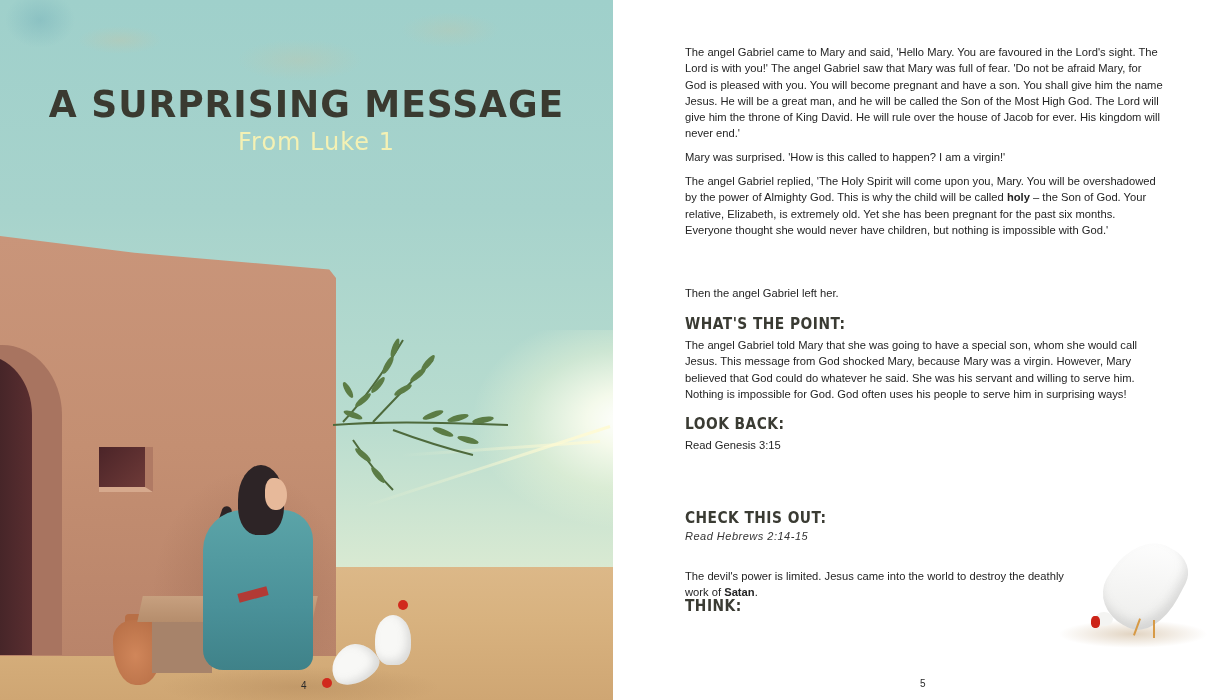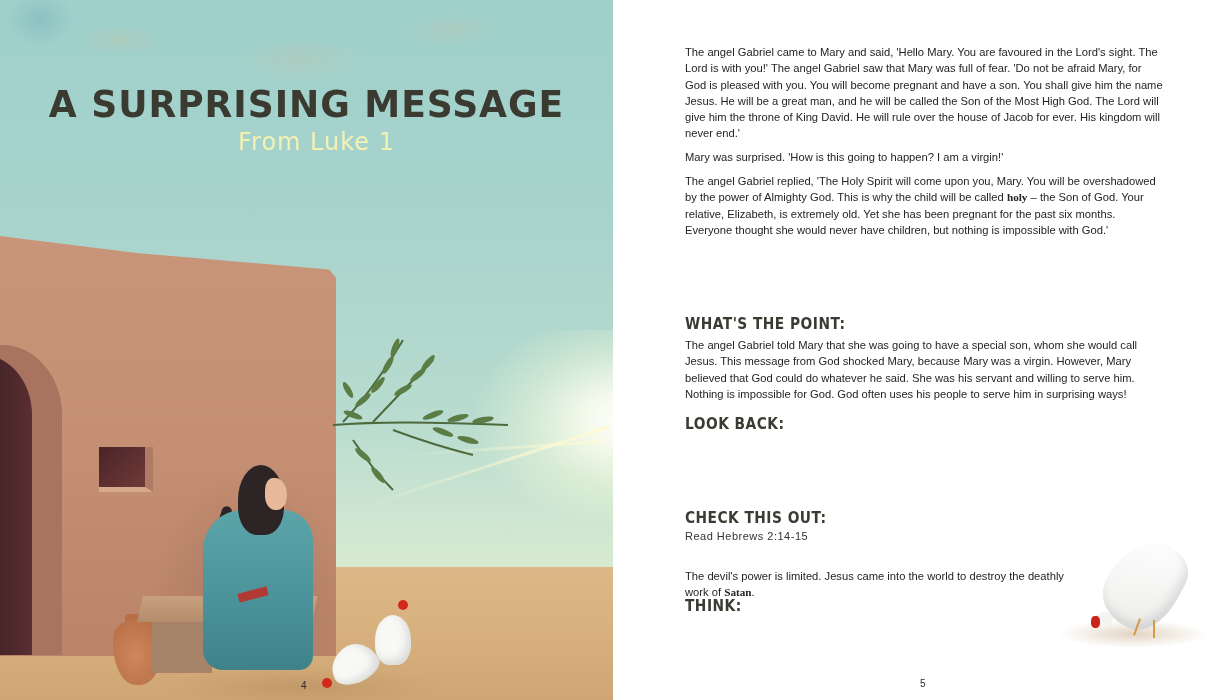--- a/index.html
+++ b/index.html
@@ -148,23 +148,23 @@
     .rp-text {
       position: absolute; left: 72px; width: 480px;
       font-size: 11.2px; line-height: 16.3px; color: #242424;
     }
     .rp-heading {
       position: absolute; left: 72px;
       font-family: "DejaVu Sans", sans-serif; font-size: 15px; color: #3a3b33;
       letter-spacing: 0.5px; transform: scaleX(0.92); transform-origin: left;
     }
     .rp-sub-hand {
-      position: absolute; left: 72px; font-size: 11px; color: #333; letter-spacing: 0.5px;
-    }
-    b { font-weight: bold; font-family: Liberation Serif, serif; }
+      position: absolute; left: 72px; font-size: 11px; color: #333; font-style: italic; letter-spacing: 0.5px;
+    }
+    b { font-weight: bold; }
     .page-num-right {
       position: absolute; left: 307px; top: 678px; font-size: 10px; color: #2a2a2a;
     }
     .right-hen-shadow {
       position: absolute; left: 445px; top: 620px; width: 150px; height: 28px;
       background: radial-gradient(ellipse at center, rgba(190,160,120,0.45), transparent 70%);
     }
     .right-hen {
       position: absolute; left: 495px; top: 540px; width: 72px; height: 90px;
       background: linear-gradient(160deg, #ffffff, #ececea);
@@ -244,29 +244,31 @@
   <div class="comb c1"></div>
   <div class="comb c2"></div>
 
   <h1 class="title">A SURPRISING MESSAGE</h1>
   <div class="subtitle">From Luke 1</div>
   <div class="page-num-left">4</div>
 </div>
 
 <div class="right-page">
   <p class="rp-text" style="top:44px;">The angel Gabriel came to Mary and said, 'Hello Mary. You are favoured in the Lord's sight. The Lord is with you!' The angel Gabriel saw that Mary was full of fear. 'Do not be afraid Mary, for God is pleased with you. You will become pregnant and have a son. You shall give him the name Jesus. He will be a great man, and he will be called the Son of the Most High God. The Lord will give him the throne of King David. He will rule over the house of Jacob for ever. His kingdom will never end.'</p>
-  <p class="rp-text" style="top:149px;">Mary was surprised. 'How is this going to happen? I am a virgin!'</p>
+  <p class="rp-text" style="top:149px;">Mary was surprised. 'How is this called to happen? I am a virgin!'</p>
   <p class="rp-text" style="top:173px;">
     <span>The angel Gabriel replied, 'The Holy Spirit will come upon you, Mary. You will be overshadowed by the power of Almighty God. This is why the child will be called </span><b>holy</b><span> – the Son of God. Your relative, Elizabeth, is extremely old. Yet she has been pregnant for the past six months. Everyone thought she would never have children, but nothing is impossible with God.'</span>
   </p>
+  <p class="rp-text" style="top:285px;">Then the angel Gabriel left her.</p>
 
   <h2 class="rp-heading" style="top:315px;">WHAT'S THE POINT:</h2>
   <p class="rp-text" style="top:337px;">The angel Gabriel told Mary that she was going to have a special son, whom she would call Jesus. This message from God shocked Mary, because Mary was a virgin. However, Mary believed that God could do whatever he said. She was his servant and willing to serve him. Nothing is impossible for God. God often uses his people to serve him in surprising ways!</p>
 
   <h2 class="rp-heading" style="top:415px;">LOOK BACK:</h2>
+  <p class="rp-text" style="top:437px;">Read Genesis 3:15</p>
 
   <h2 class="rp-heading" style="top:509px;">CHECK THIS OUT:</h2>
   <div class="rp-sub-hand" style="top:530px;">Read Hebrews 2:14-15</div>
   <p class="rp-text" style="top:552px; width:380px;margin-top:16px;">
     <span>The devil's power is limited. Jesus came into the world to destroy the deathly work of </span><b>Satan</b><span>.</span>
   </p>
 
   <h2 class="rp-heading" style="top:597px;">THINK:</h2>
 
   <div class="right-hen-shadow"></div>

